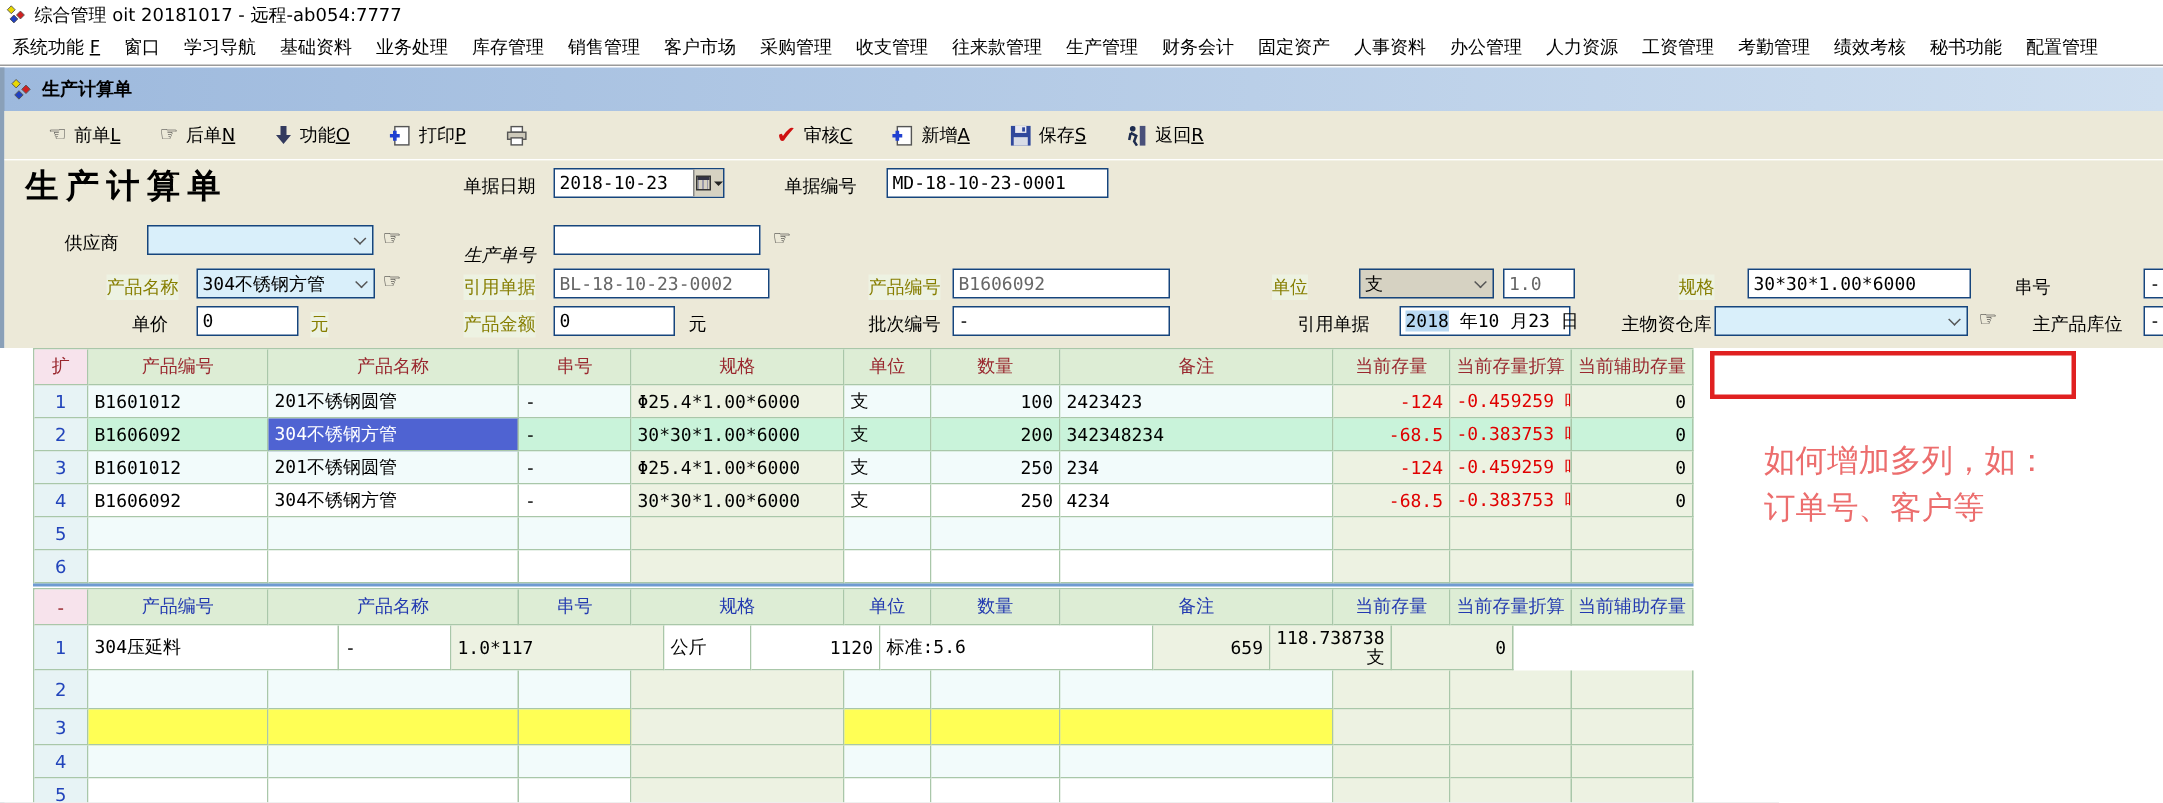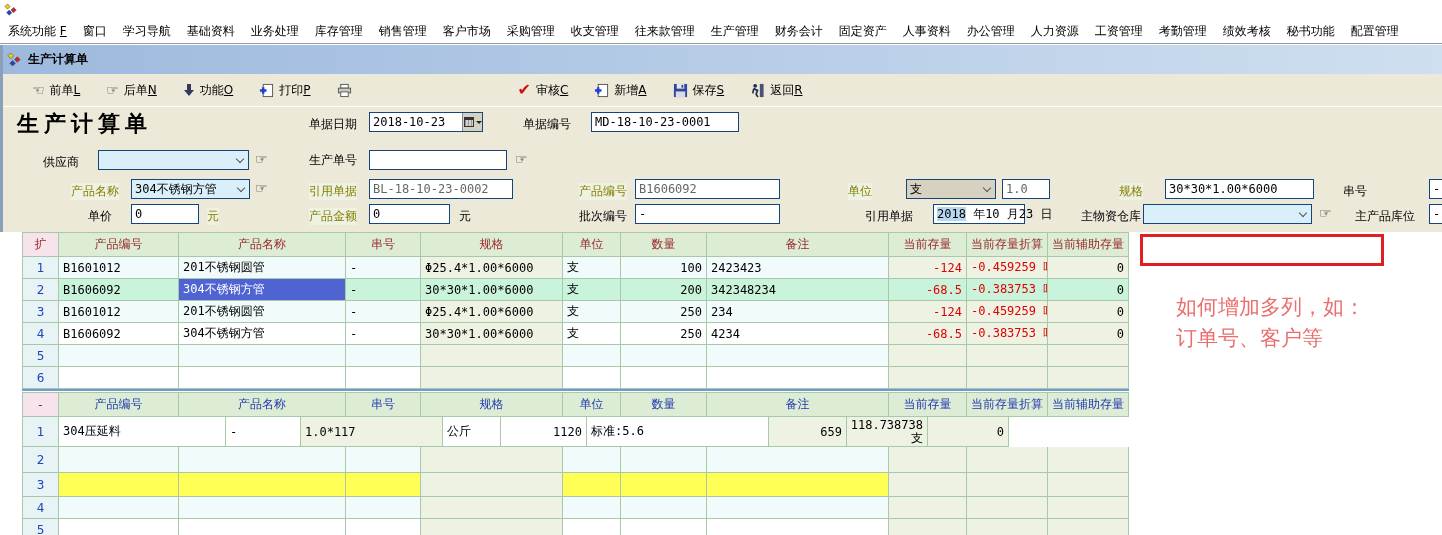--- a/index.html
+++ b/index.html
@@ -81,20 +81,21 @@
 <body>
 
 <div class="screen">
 
   <div class="titlebar">
     <svg class="icon-svg" width="14" height="14" viewBox="0 0 16 16">
         <path d="M4 1l3 3-3 3-3-3z" fill="#e8d800" stroke="#555" stroke-width=".7"></path>
         <path d="M11 5l3 3-3 3-3-3z" fill="#d02020" stroke="#555" stroke-width=".7"></path>
         <path d="M6 8l3 3-3 3-3-3z" fill="#2040c0" stroke="#555" stroke-width=".7"></path>
       </svg>
+    <span class="t">综合管理 oit 20181017 - 远程-ab054:7777</span>
   </div>
 
   <div class="menubar">
       <span class="menu-item">系统功能 <u>F</u></span>
       <span class="menu-item">窗口</span>
       <span class="menu-item">学习导航</span>
       <span class="menu-item">基础资料</span>
       <span class="menu-item">业务处理</span>
       <span class="menu-item">库存管理</span>
       <span class="menu-item">销售管理</span>
@@ -200,21 +201,21 @@
     <input class="ibox" style="left: 588px; top: 5px; width: 148px;" value="MD-18-10-23-0001">
 
     <span class="fl" style="left:40px;top:47px;">供应商</span>
     <div class="combo" style="left:95px;top:43px;width:151px;">
       <span class="cval"></span>
         <span class="arr">
           <span class="chev"></span>
         </span>
     </div>
     <span class="hand" style="left:252px;top:44px;">☞</span>
-    <span class="fl" style="left:306px;top:45px;">生产单号</span>
+    <span class="fl" style="left:306px;top:55px;font-style:italic;">生产单号</span>
     <input class="ibox" style="left: 366px; top: 43px; width: 138px;" value="">
     <span class="hand" style="left:512px;top:44px;">☞</span>
 
     <span class="fl olive" style="left:68px;top:76px;">产品名称</span>
     <div class="combo" style="left:128px;top:72px;width:119px;">
       <span class="cval">304不锈钢方管</span>
         <span class="arr">
           <span class="chev"></span>
         </span>
     </div>
@@ -238,21 +239,21 @@
 
     <span class="fl" style="left:85px;top:101px;">单价</span>
     <input class="ibox" style="left: 128px; top: 97px; width: 68px;" value="0">
     <span class="fl olive" style="left:204px;top:101px;">元</span>
     <span class="fl olive" style="left:306px;top:101px;">产品金额</span>
     <input class="ibox" style="left: 366px; top: 97px; width: 81px;" value="0">
     <span class="fl" style="left:456px;top:101px;">元</span>
     <span class="fl" style="left:576px;top:101px;">批次编号</span>
     <input class="ibox" style="left: 632px; top: 97px; width: 145px;" value="-">
     <span class="fl" style="left:862px;top:101px;">引用单据</span>
-    <div class="ibox datebox" style="left:930px;top:97px;width:92px;text-align:right;">
+    <div class="ibox datebox" style="left:930px;top:97px;width:114px;text-align:right;">
       <span class="hl-year">2018</span>
         <span class="pre"> 年10 月23 日</span>
     </div>
     <span class="fl" style="left:1078px;top:101px;">主物资仓库</span>
     <div class="combo" style="left:1140px;top:97px;width:169px;">
       <span class="cval"></span>
         <span class="arr">
           <span class="chev"></span>
         </span>
     </div>

